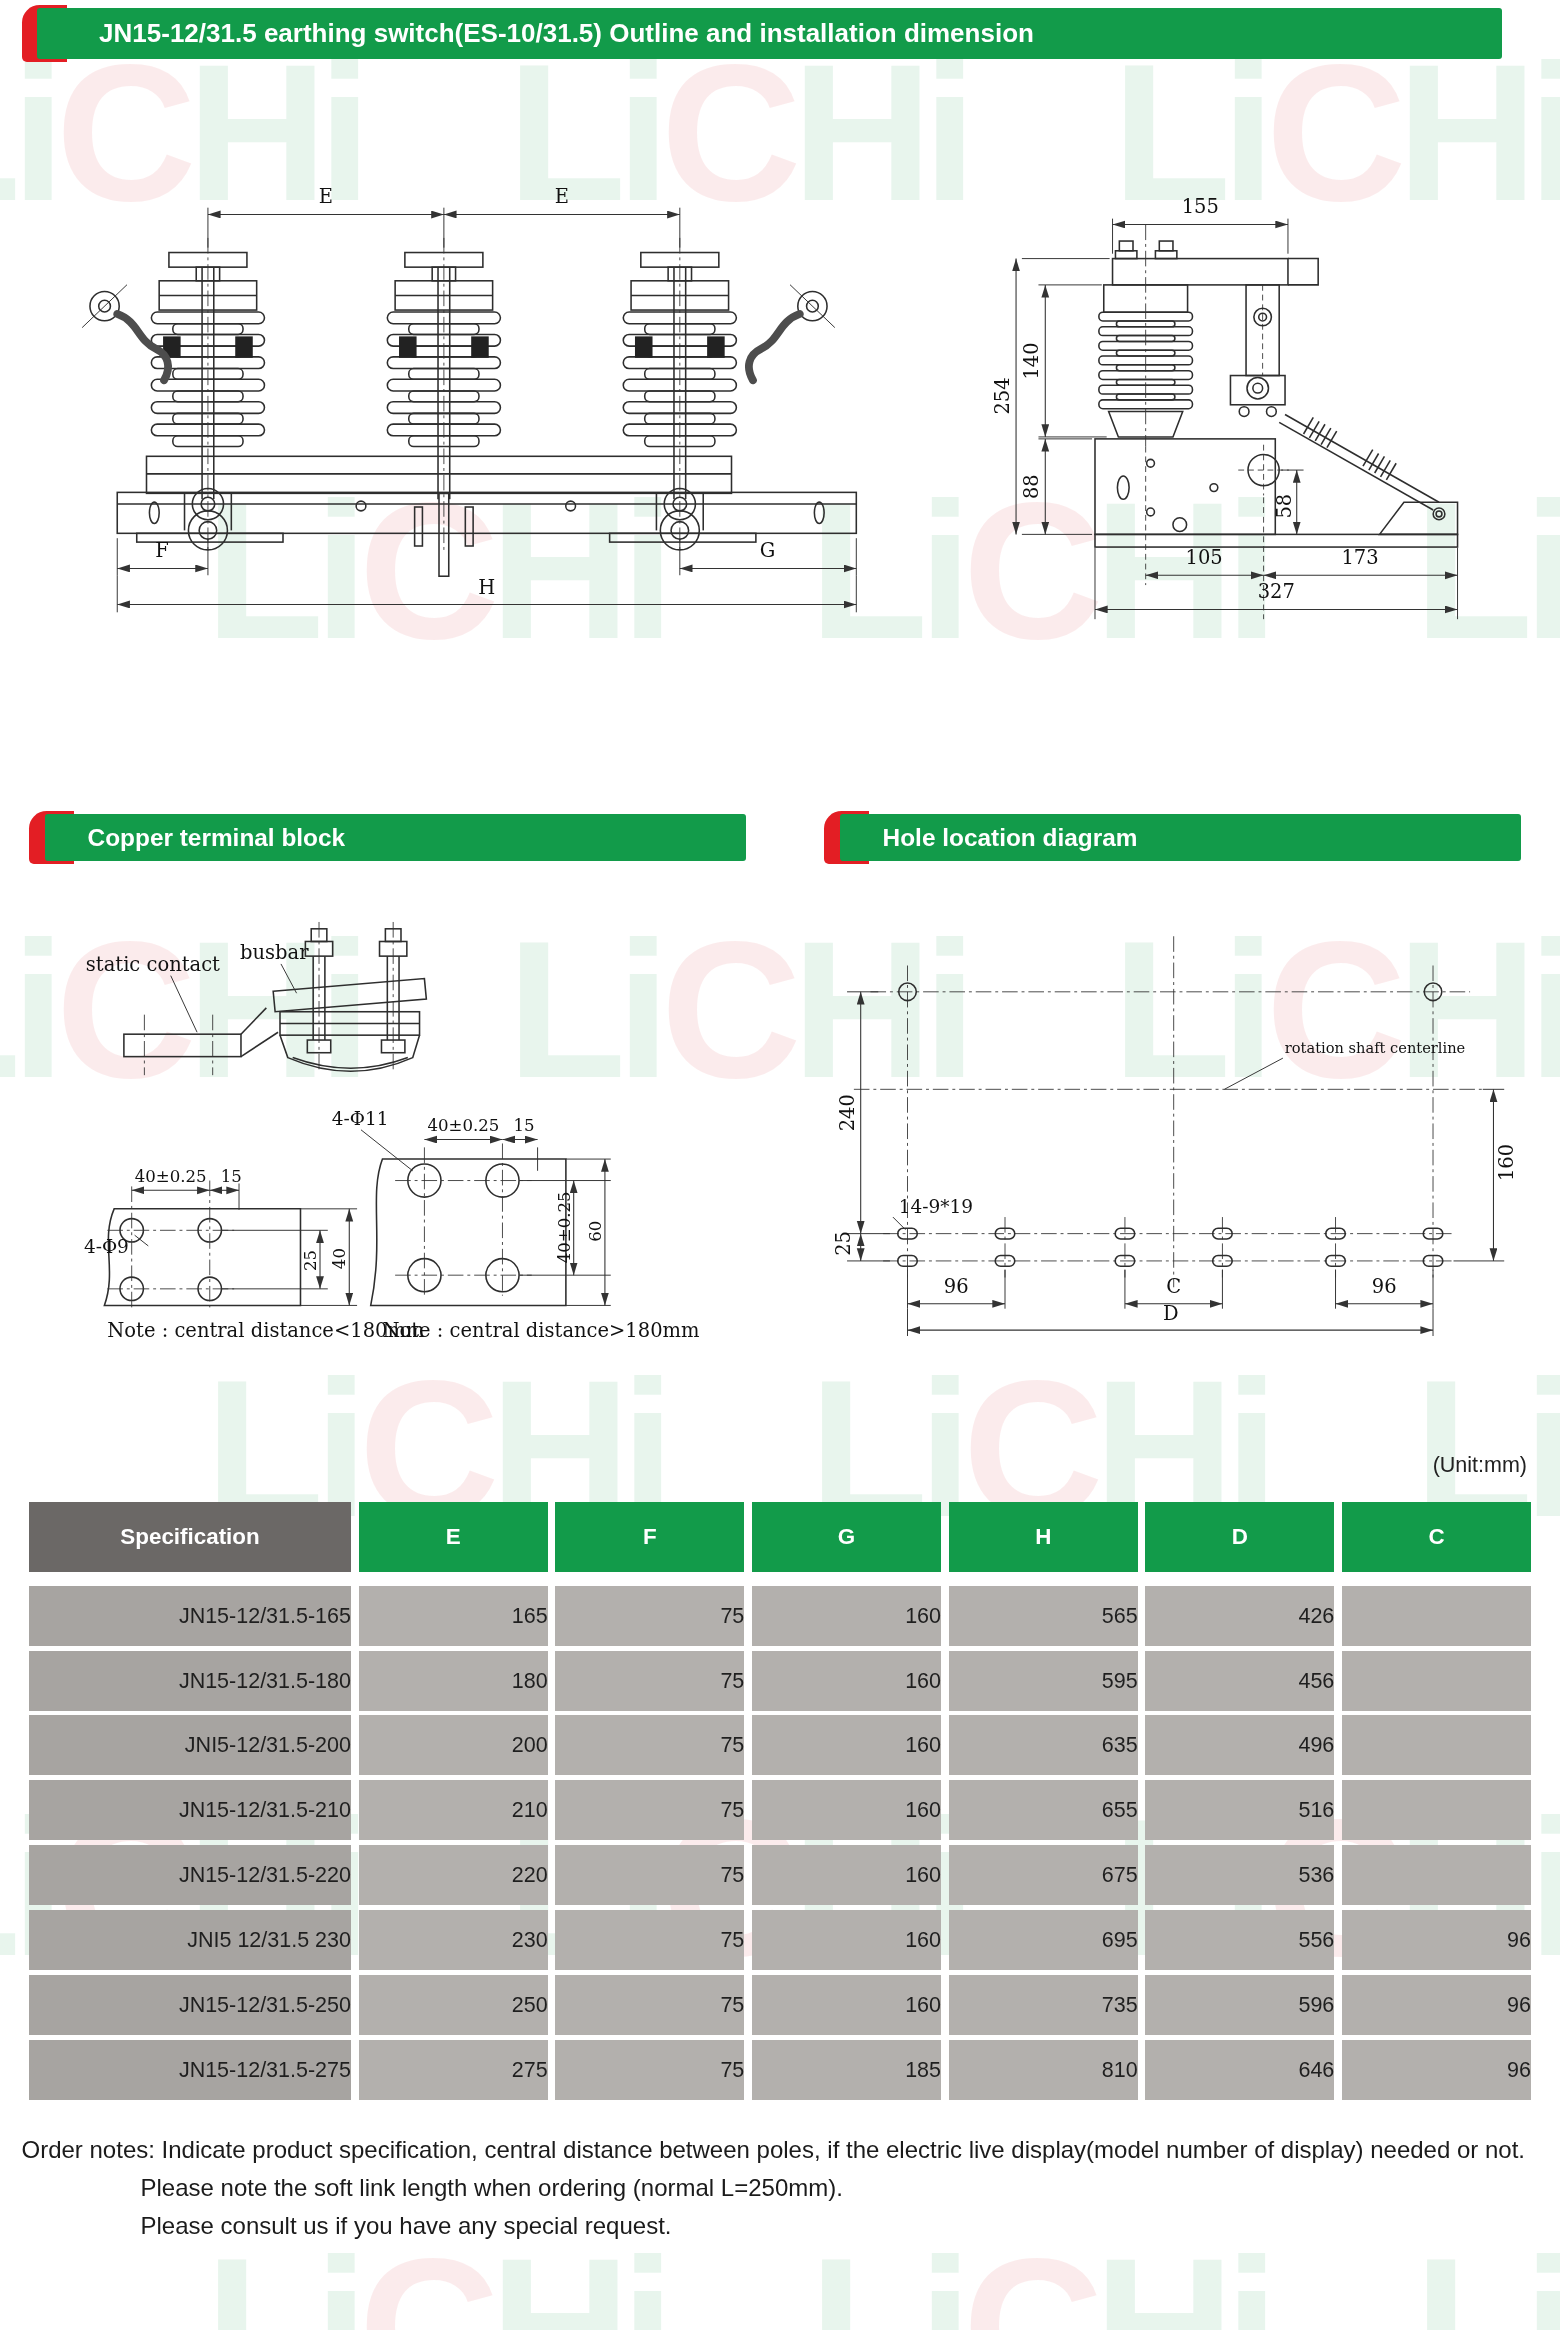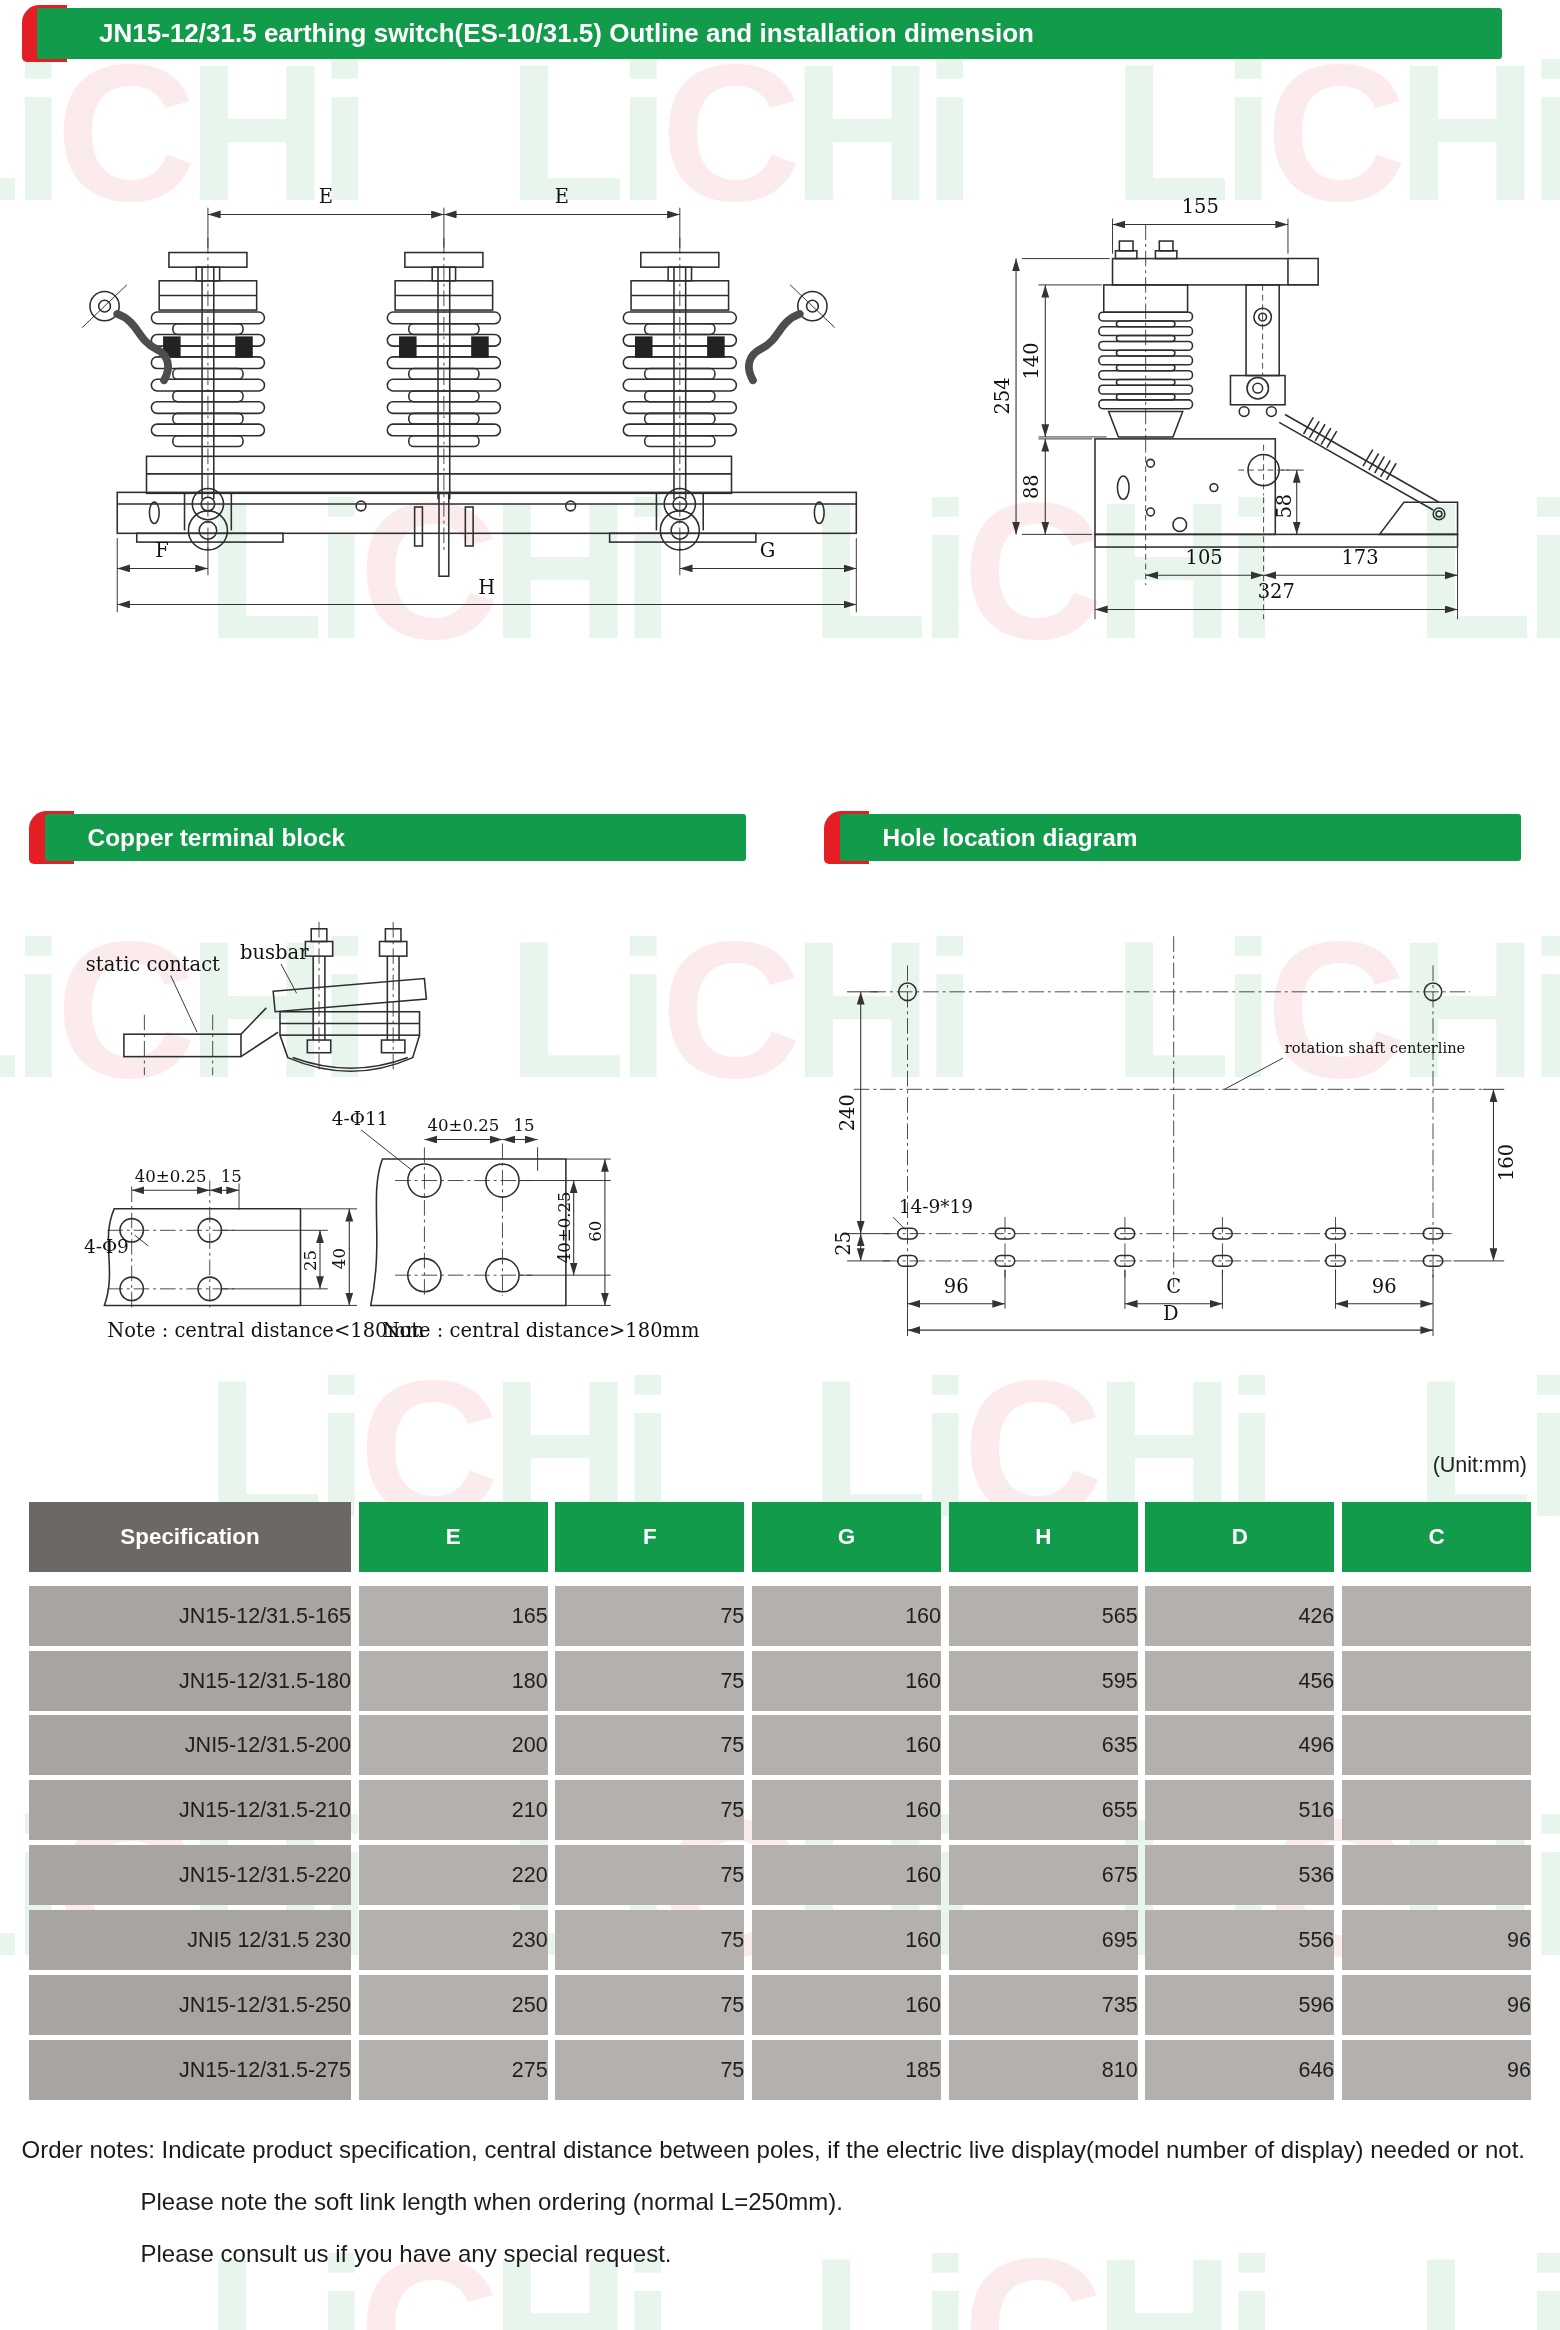--- a/index.html
+++ b/index.html
@@ -40,21 +40,21 @@
   .tbody{row-gap:4.9px;margin-top:13.7px;}
   .hc{height:70px;line-height:70px;text-align:center;color:#fff;font-weight:bold;
       font-size:22.4px;background:#129b4a;}
   .hc.spec{background:#6b6866;}
   .cell{height:60px;line-height:60px;text-align:right;font-size:21.5px;color:#1f1f1f;
         background:#b3b0ad;}
   .cell.spec{background:#a7a4a1;}
   
   .notes{position:absolute;left:21.5px;top:2136px;width:1531px;font-size:24px;
          color:#1b1b1b;z-index:2;}
-  .notes .ind{margin-top:24px;padding-left:119px;}
+  .notes .ind{margin-top:10px;padding-left:119px;}
 </style>
 </head>
 <body>
 
 <div class="page">
 
   <div id="wm">
       <div class="wm" style="left: -98px; top: 19.5px;"><span>Li</span><b>C</b><span>Hi</span></div>
       <div class="wm" style="left: 507px; top: 19.5px;"><span>Li</span><b>C</b><span>Hi</span></div>
       <div class="wm" style="left: 1112px; top: 19.5px;"><span>Li</span><b>C</b><span>Hi</span></div>

